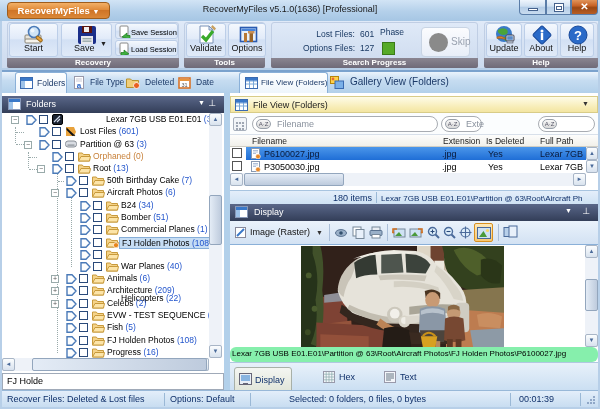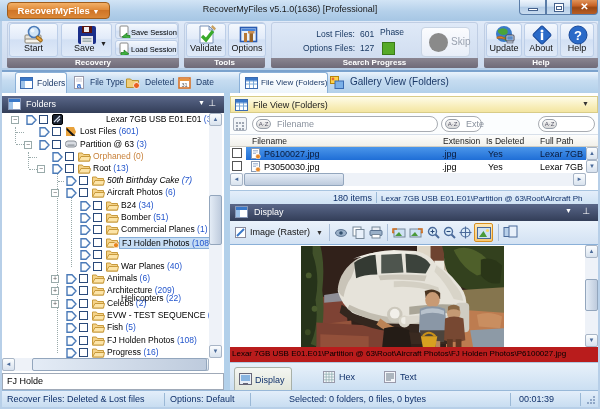--- a/index.html
+++ b/index.html
@@ -283,21 +283,21 @@
     </svg>
 <div class="trow" style="left:90px;top:50px;"><span style="color:#000">Root</span> <span style="color:#2255cc">(13)</span></div>
 <svg class="abs" style="left:63px;top:63px;" width="11" height="10" viewBox="0 0 11 10">
       <polygon points="1,0.8 6,0.8 10,5 6,9.2 1,9.2" fill="#fdfefe" stroke="#4a7ab8" stroke-width="1.4"></polygon>
     </svg>
 <div class="abs" style="left:76px;top:63px;width:9px;height:9px;border:1px solid #2a4a7a;background:#fff;"></div>
 <svg class="abs" style="left:89px;top:62px;" width="13" height="11" viewBox="0 0 13 11">
       <path d="M0.5 2 L0.5 10 L11.5 10 L11.5 3.5 L5.5 3.5 L4.3 2 Z" fill="#f5d389" stroke="#c89a3c"></path>
       <path d="M0.5 10 L3 5.5 L12.5 5.5 L11.5 10 Z" fill="#fce4a8" stroke="#c89a3c"></path>
     </svg>
-<div class="trow" style="left:104px;top:62px;font-style:italic;"><span style="color:#000">50th Birthday Cake</span> <span style="color:#2255cc">(7)</span></div>
+<div class="trow" style="left:104px;top:62px;"><span style="color:#000">50th Birthday Cake</span> <span style="color:#2255cc">(7)</span></div>
 <div class="abs" style="left:48px;top:76px;width:8px;height:8px;border:1px solid #9aa;background:#fff;font-size:7px;line-height:6px;text-align:center;color:#555;">−</div>
 <svg class="abs" style="left:63px;top:75px;" width="11" height="10" viewBox="0 0 11 10">
       <polygon points="1,0.8 6,0.8 10,5 6,9.2 1,9.2" fill="#fdfefe" stroke="#4a7ab8" stroke-width="1.4"></polygon>
     </svg>
 <div class="abs" style="left:76px;top:75px;width:9px;height:9px;border:1px solid #2a4a7a;background:#fff;"></div>
 <svg class="abs" style="left:89px;top:74px;" width="13" height="11" viewBox="0 0 13 11">
       <path d="M0.5 2 L0.5 10 L11.5 10 L11.5 3.5 L5.5 3.5 L4.3 2 Z" fill="#f5d389" stroke="#c89a3c"></path>
       <path d="M0.5 10 L3 5.5 L12.5 5.5 L11.5 10 Z" fill="#fce4a8" stroke="#c89a3c"></path>
     </svg>
 <div class="trow" style="left:104px;top:74px;"><span style="color:#000">Aircraft Photos</span> <span style="color:#2255cc">(6)</span></div>
@@ -686,21 +686,21 @@
   <rect x="160" y="95" width="6" height="8" fill="#5e3824"></rect>
 </svg>
 </div>
 
 <div class="abs" style="left:585px;top:245px;width:13px;height:102px;background:#eef2f8;">
   <div class="abs sbtn" style="left:0;top:0;width:13px;height:13px;">▲</div>
   <div class="abs sbtn" style="left:0;bottom:0;width:13px;height:13px;">▼</div>
   <div class="abs sthumb" style="left:0;top:34px;width:13px;height:32px;"></div>
 </div>
 
-<div class="abs" style="left:230px;top:347px;width:368px;height:15px;background:#b91c1c;font-size:8px;color:#000;">
+<div class="abs" style="left:230px;top:347px;width:368px;height:15px;background:#86efac;font-size:8px;color:#000;border-radius:6px;">
   <span class="abs" style="left:2px;top:2px;white-space:nowrap;">Lexar 7GB USB E01.E01\Partition @ 63\Root\Aircraft Photos\FJ Holden Photos\P6100027.jpg</span>
 </div>
 
 <div class="abs" style="left:230px;top:362px;width:368px;height:28px;background:linear-gradient(#e8f1fa,#cbdff2);border-top:1px solid #b0c8e0;">
   <div class="abs" style="left:4px;top:4px;width:58px;height:24px;background:linear-gradient(#f4f6f2,#e2e6da);border:1px solid #a8b0a8;border-radius:3px 3px 0 0;">
     <svg class="abs" style="left:4px;top:5px;" width="13" height="12" viewBox="0 0 13 12">
         <rect x="0.5" y="0.5" width="12" height="11" fill="#e8eef6" stroke="#667"></rect>
         <rect x="2" y="2" width="9" height="6" fill="#88b4e0"></rect>
         <rect x="4" y="10" width="5" height="1.5" fill="#667"></rect>
       </svg>

